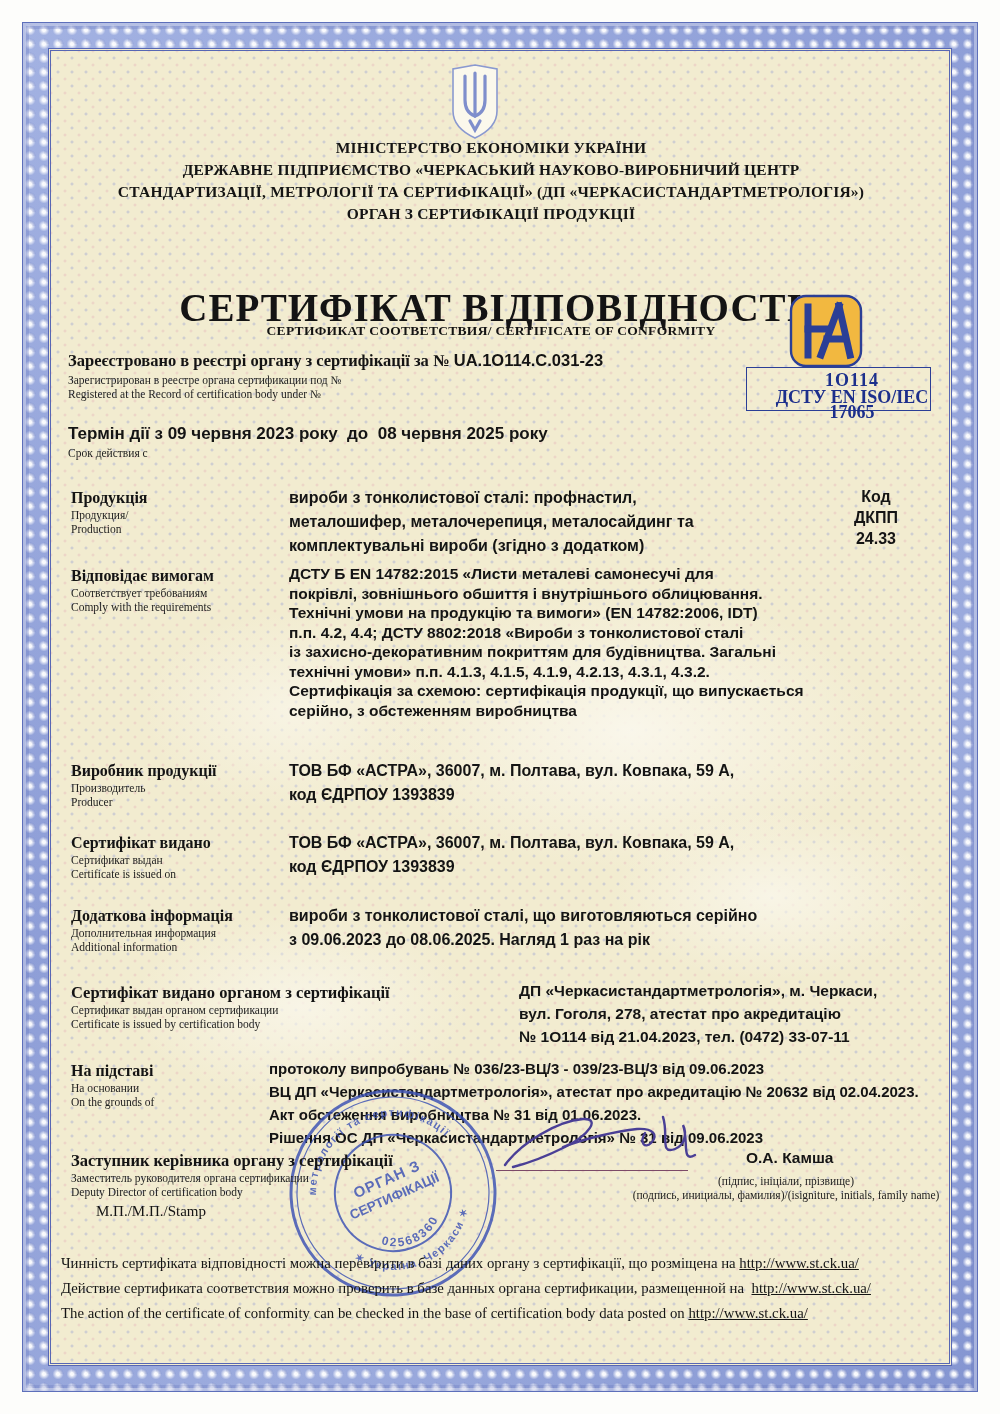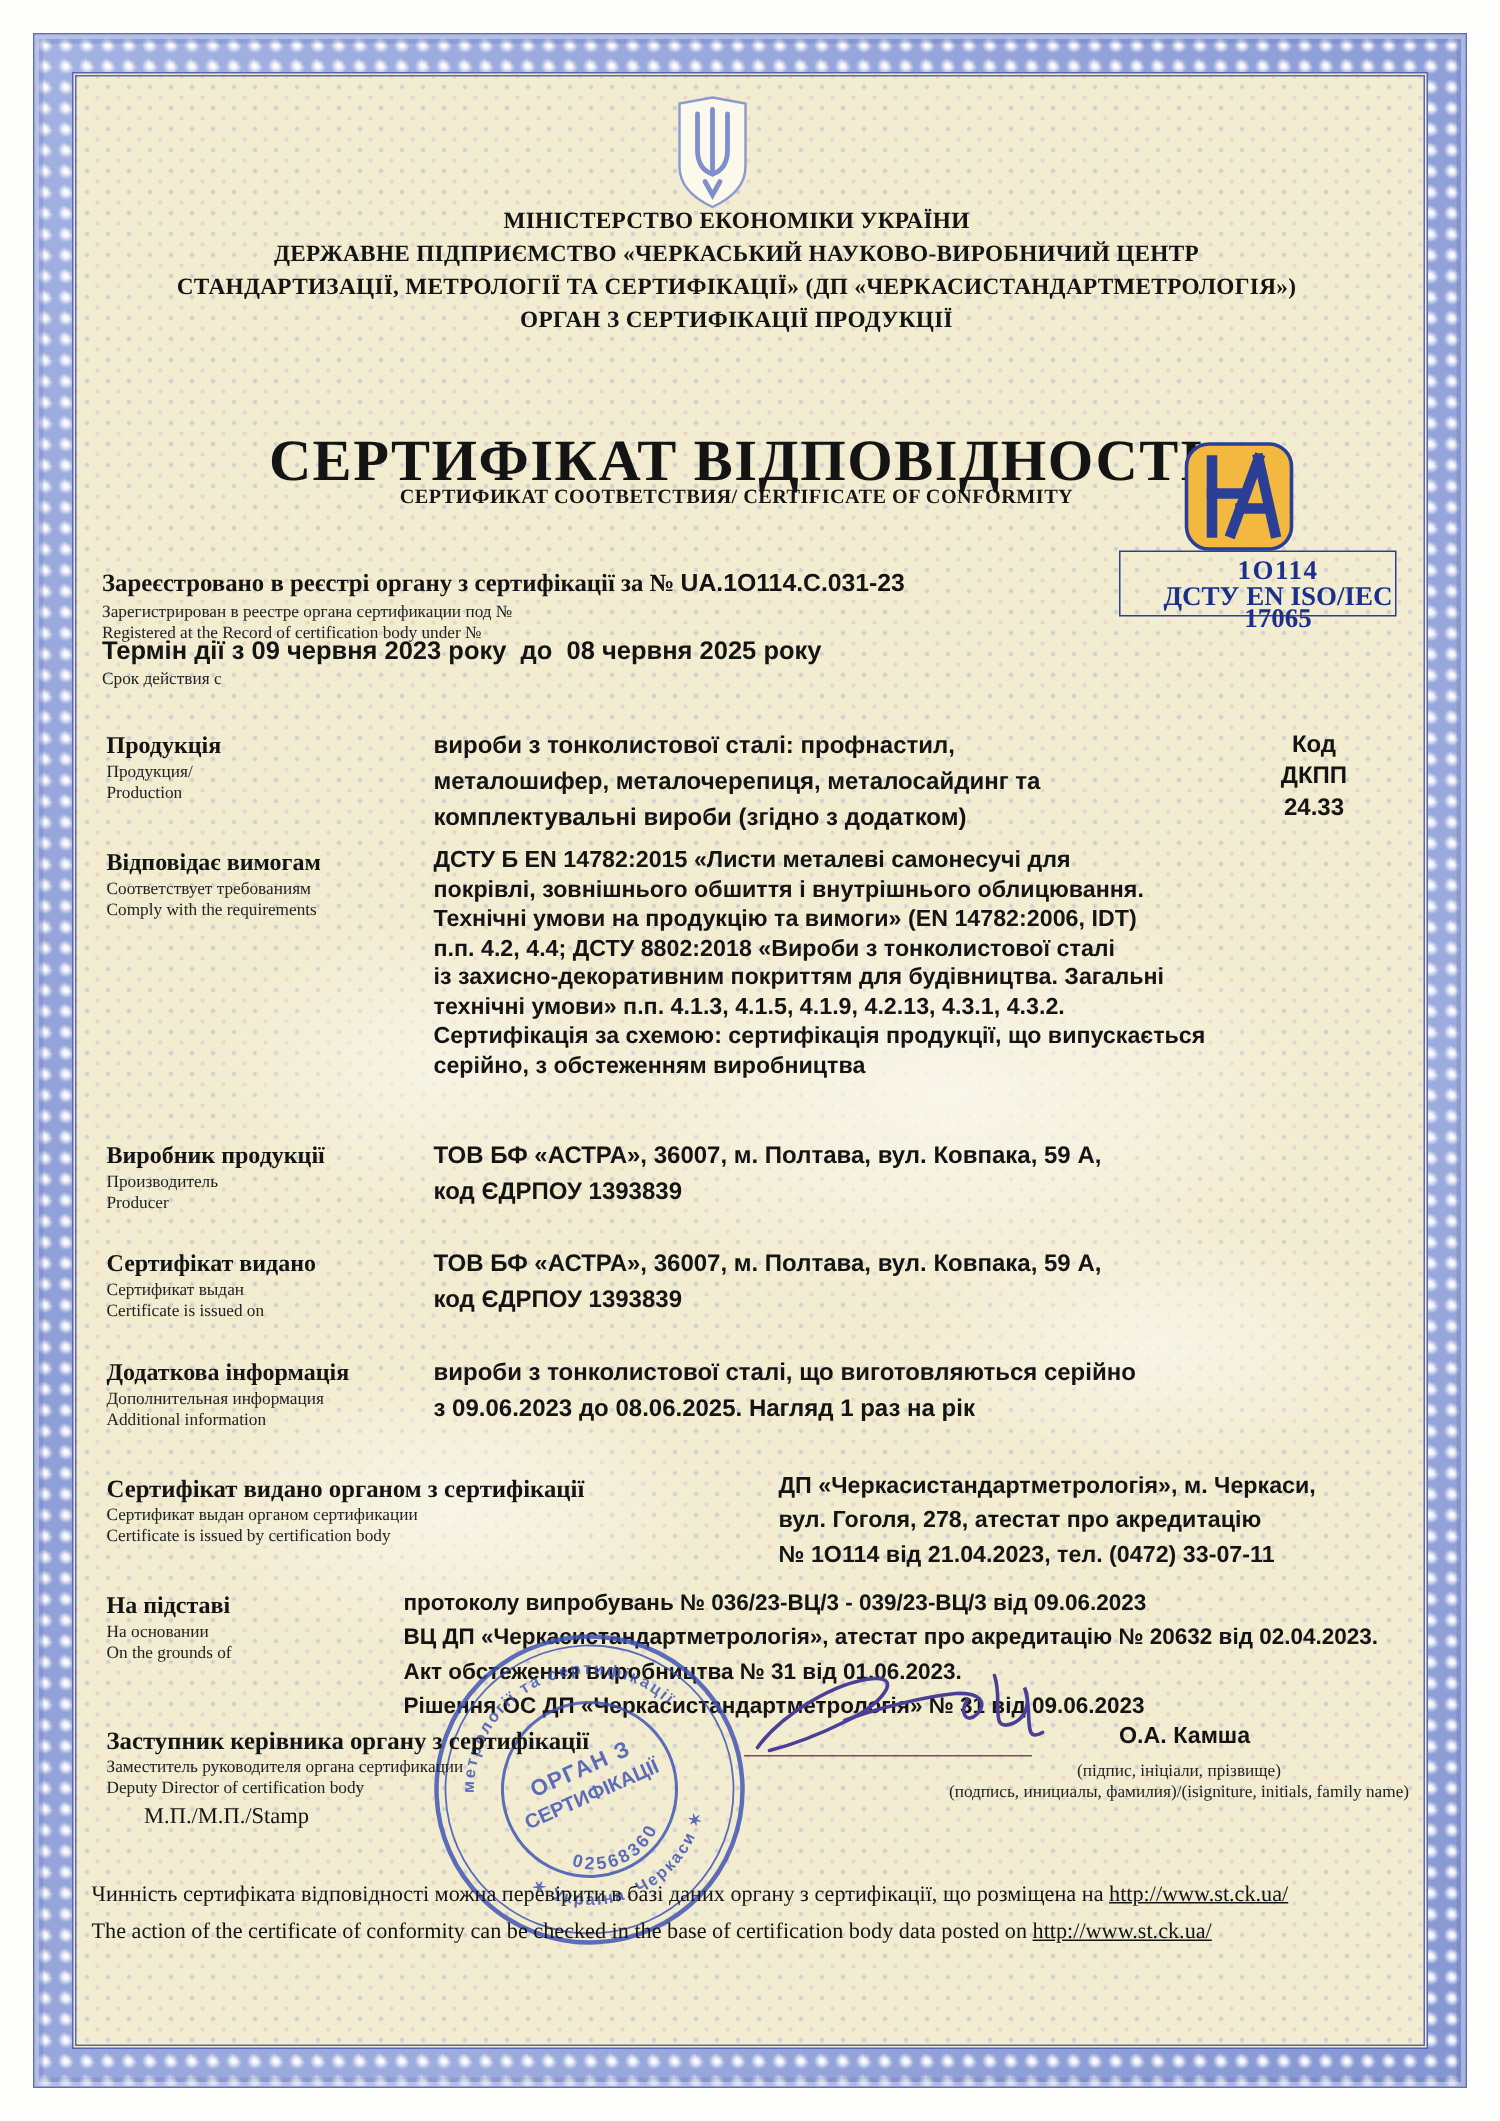--- a/index.html
+++ b/index.html
@@ -88,21 +88,21 @@
         <path d="M50 12 L32 61"></path>
         <path d="M50 12 L61 61"></path>
         <path d="M38 45 H56"></path>
       </g>
     </svg>
     <div class="abs codebox" style="left:695px;top:316px;width:156px;height:40px;padding-left:27px;">
       <div class="c1">1О114</div>
       <div class="c2">ДСТУ EN ISO/IEC 17065</div>
     </div>
 
-    <div class="abs" style="left:17px;top:300px;margin-top:28px;">
+    <div class="abs" style="left:17px;top:300px;">
       <div class="reg-main"><span>Зареєстровано в реєстрі органу з сертифікації за № </span><span class="reg-num">UA.1О114.С.031-23</span></div>
       <div class="sub" style="margin-top:3px;">Зарегистрирован в реестре органа сертификации под №</div>
       <div class="sub">Registered at the Record of certification body under №</div>
     </div>
 
     <div class="abs" style="left:17px;top:373px;">
       <div class="val-main">Термін дії з 09 червня 2023 року  до  08 червня 2025 року</div>
       <div class="sub" style="margin-top:3px;">Срок действия с</div>
     </div>
 
@@ -210,17 +210,18 @@
       </g>
     </svg>
     <div class="abs sigline" style="left:445px;top:1119px;width:192px;"></div>
 
     <div class="abs signame" style="left:695px;top:1098px;">О.А. Камша</div>
     <div class="abs sub" style="left:565px;top:1124px;width:340px;text-align:center;">(підпис, ініціали, прізвище)</div>
     <div class="abs sub" style="left:520px;top:1138px;width:430px;text-align:center;">(подпись, инициалы, фамилия)/(isigniture, initials, family name)</div>
 
     <div class="abs" style="left:10px;top:1200px;width:890px;">
       <div class="foot"><span>Чинність сертифіката відповідності можна перевірити в базі даних органу з сертифікації, що розміщена на </span><span class="link">http://www.st.ck.ua/</span></div>
+      <div class="foot"><span>Действие сертификата соответствия можно проверить в базе данных органа сертификации, размещенной на  </span><span class="link">http://www.st.ck.ua/</span></div>
       <div class="foot"><span>The action of the certificate of conformity can be checked in the base of certification body data posted on </span><span class="link">http://www.st.ck.ua/</span></div>
     </div>
 
   </div>
 </div>
 
 </body></html>

